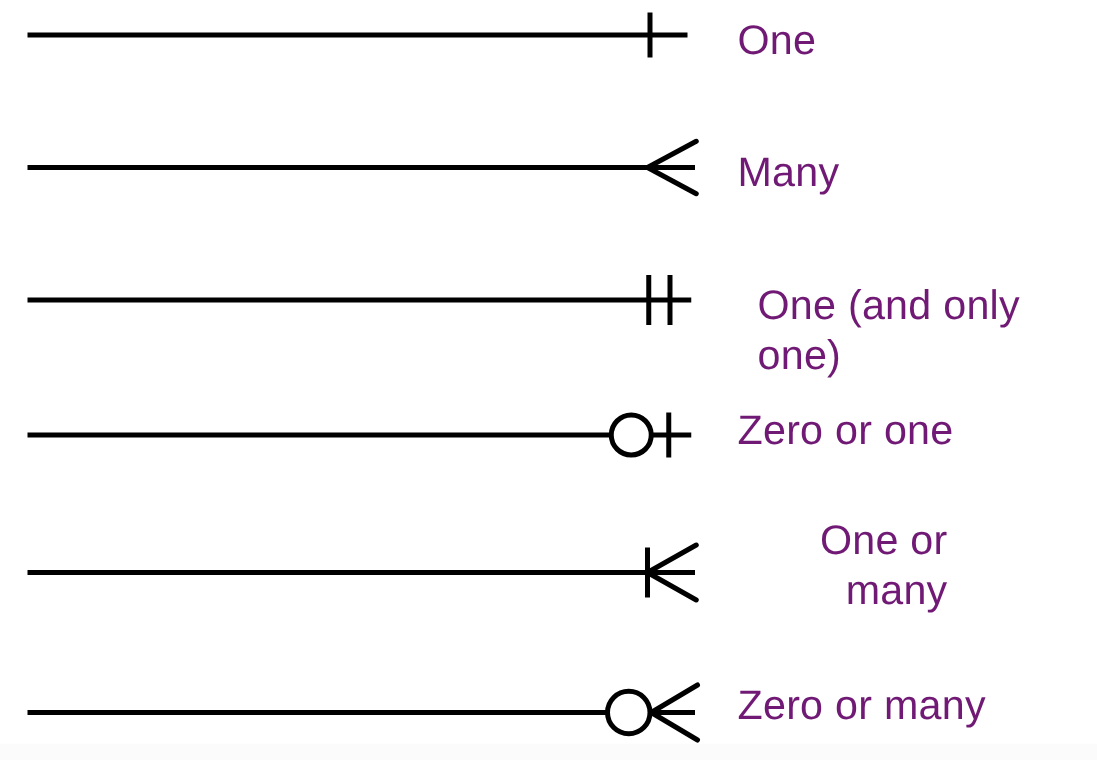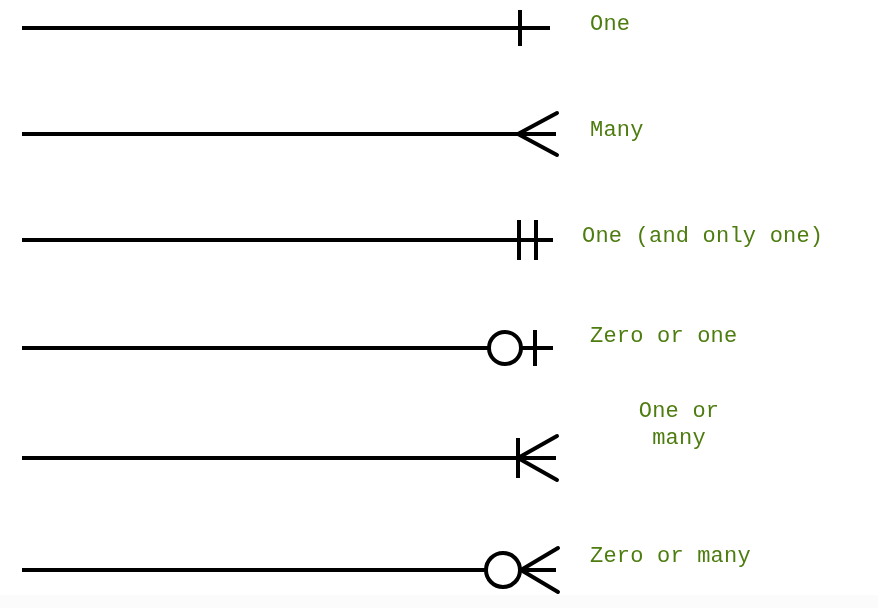--- a/index.html
+++ b/index.html
@@ -20,23 +20,23 @@
   #legend-svg {
     position: absolute;
     top: 0;
     left: 0;
     width: 878px;
     height: 608px;
     display: block;
   }
   .notation-label {
     position: absolute;
-    color: #4d7c0f;
-    font-family: Liberation Mono, monospace;
-    font-size: 22px;
+    color: #701a75;
+    font-family: Liberation Sans, sans-serif;
+    font-size: 33px;
     font-weight: 400;
     letter-spacing: 0.2px;
     line-height: 1.22;
     white-space: pre-line;
   }
   .notation-label.align-left {
     text-align: left;
   }
   .notation-label.align-center {
     text-align: center;
@@ -83,20 +83,20 @@
       <g>
         <line x1="22" y1="570" x2="556" y2="570" stroke="#000000" stroke-width="4" stroke-linecap="butt"></line>
         <circle cx="503" cy="570" r="17" fill="#ffffff" stroke="#000000" stroke-width="4"></circle>
         <line x1="521" y1="570" x2="558" y2="548" stroke="#000000" stroke-width="4" stroke-linecap="round"></line>
         <line x1="521" y1="570" x2="558" y2="592" stroke="#000000" stroke-width="4" stroke-linecap="round"></line>
       </g>
     </svg>
   <div id="label-layer">
       <div class="notation-label align-left" style="left: 590px; top: 12px;">One</div>
       <div class="notation-label align-left" style="left: 590px; top: 118px;">Many</div>
-      <div class="notation-label align-left" style="left: 582px; top: 224px;">One (and only one)</div>
+      <div class="notation-label align-left" style="left: 606px; top: 224px;">One (and only one)</div>
       <div class="notation-label align-left" style="left: 590px; top: 324px;">Zero or one</div>
-      <div class="notation-label align-center" style="left: 600px; top: 399px; width: 158px;">One or
+      <div class="notation-label align-center" style="left: 600px; top: 412px; width: 158px; text-align: right;">One or
 many</div>
       <div class="notation-label align-left" style="left: 590px; top: 544px; text-align: right;">Zero or many</div>
     </div>
   <div class="bottom-strip"></div>
 </div>
 
 </body></html>

